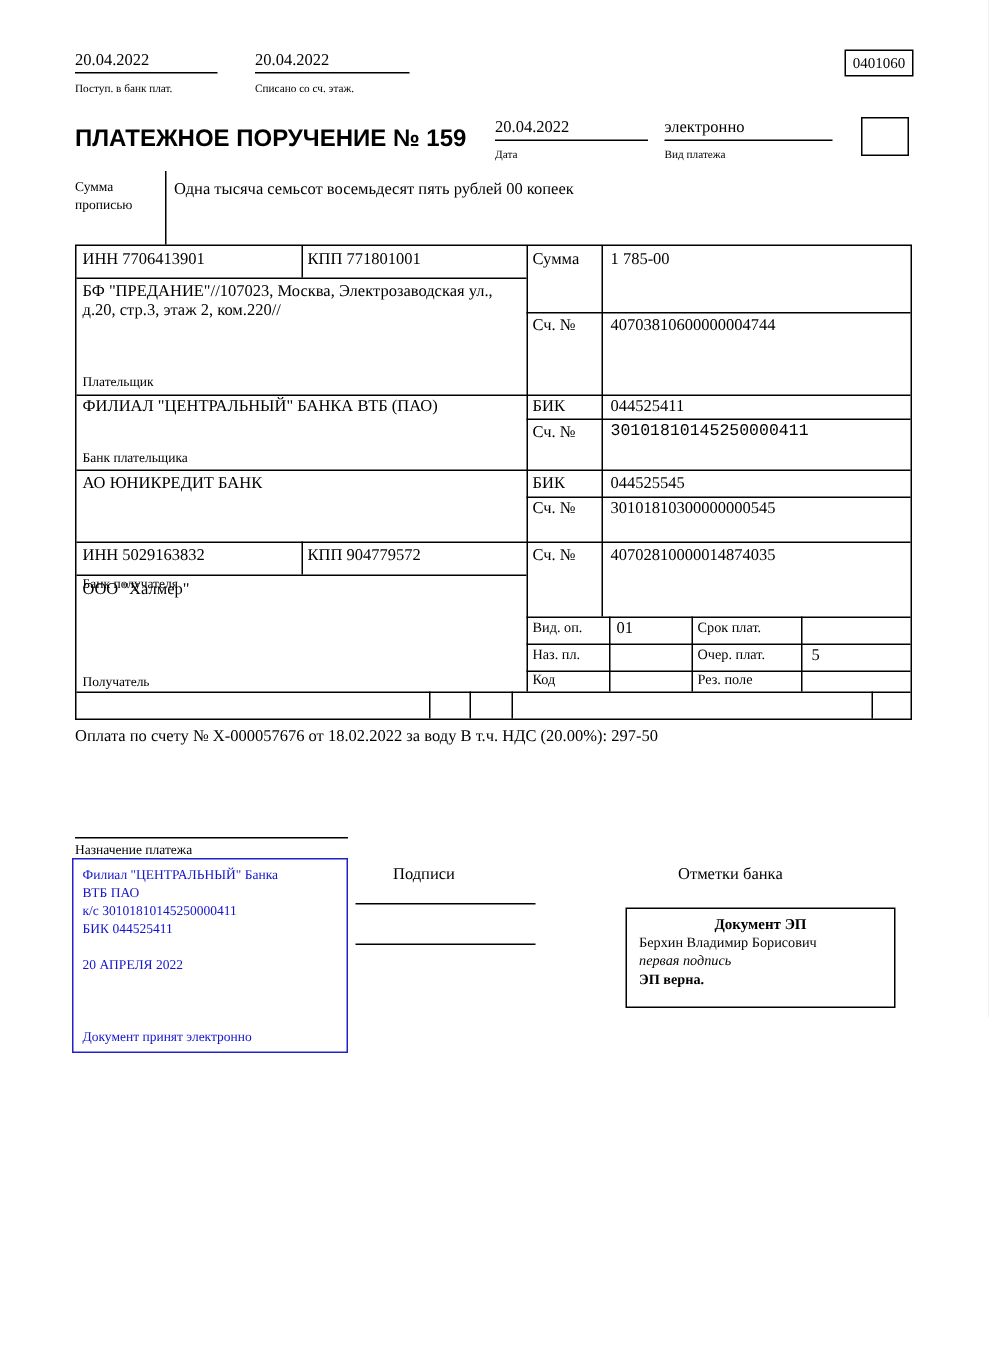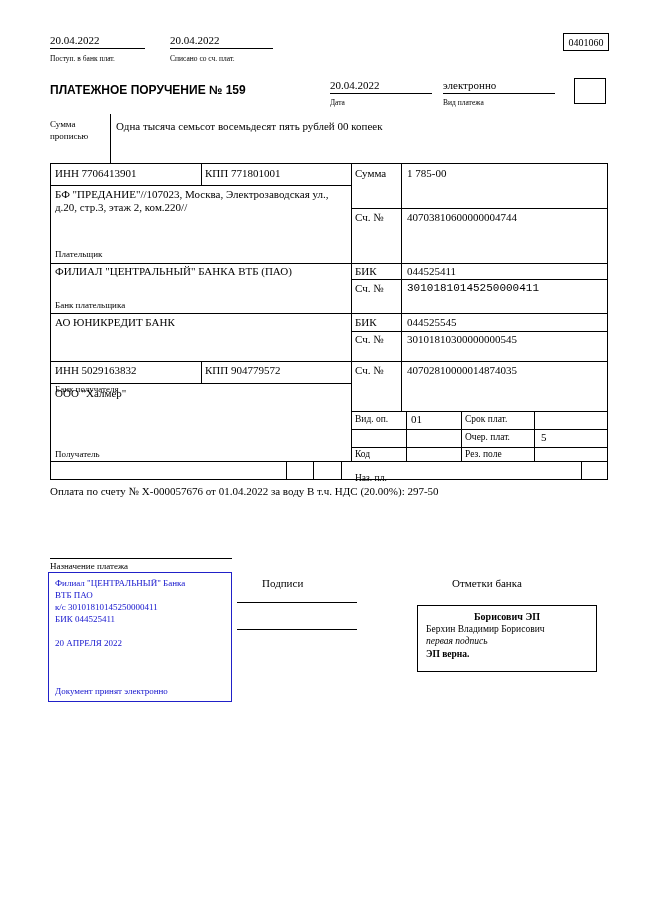--- a/index.html
+++ b/index.html
@@ -30,24 +30,24 @@
          padding:4px 8px;display:flex;flex-direction:column;}
 </style>
 </head>
 <body>
 
 <div class="page">
 
   <div class="ufield" style="left:50px;top:34px;width:95px;"><span>20.04.2022</span></div>
   <div class="t s8" style="left:50px;top:54px;">Поступ. в банк плат.</div>
   <div class="ufield" style="left:170px;top:34px;width:103px;"><span>20.04.2022</span></div>
-  <div class="t s8" style="left:170px;top:54px;">Списано со сч. плат.</div>
+  <div class="t s8" style="left:170px;top:54px;">Списано со сч. этаж.</div>
   <div class="box" style="left:563px;top:33px;width:46px;height:18px;text-align:center;font-size:10px;line-height:17px;"><span>0401060</span></div>
 
-  <div class="t b sans" style="left:50px;top:83px;font-size:12px;">ПЛАТЕЖНОЕ ПОРУЧЕНИЕ № 159</div>
+  <div class="t b sans" style="left:50px;top:83px;font-size:16px;">ПЛАТЕЖНОЕ ПОРУЧЕНИЕ № 159</div>
   <div class="ufield" style="left:330px;top:79px;width:102px;"><span>20.04.2022</span></div>
   <div class="t s8" style="left:330px;top:98px;">Дата</div>
   <div class="ufield" style="left:443px;top:79px;width:112px;"><span>электронно</span></div>
   <div class="t s8" style="left:443px;top:98px;">Вид платежа</div>
   <div class="box" style="left:574px;top:78px;width:32px;height:26px;"></div>
 
   <div class="t s9" style="left:50px;top:119px;">Сумма</div>
   <div class="t s9" style="left:50px;top:131px;">прописью</div>
   <div class="t" style="left:116px;top:120px;">Одна тысяча семьсот восемьдесят пять рублей 00 копеек</div>
   <div class="vline" style="left:110px;top:114px;height:49px;"></div>
@@ -106,47 +106,47 @@
     <div class="t" style="left:154px;top:200px;">КПП 904779572</div>
     <div class="t" style="left:304px;top:200px;">Сч. №</div>
     <div class="t" style="left:356px;top:200px;">40702810000014874035</div>
     <div class="t" style="left:4px;top:223px;">ООО "Халмер"</div>
     <div class="t s9" style="left:4px;top:285px;">Получатель</div>
 
     <div class="t s95" style="left:304px;top:250px;">Вид. оп.</div>
     <div class="t" style="left:360px;top:249px;">01</div>
     <div class="t s95" style="left:414px;top:250px;">Срок плат.</div>
     <div class="t" style="left:490px;top:249px;"></div>
-    <div class="t s95" style="left:304px;top:268px;margin-top:41px;">Наз. пл.</div>
+    <div class="t s95" style="left:304px;top:268px;">Наз. пл.</div>
     <div class="t s95" style="left:414px;top:268px;">Очер. плат.</div>
     <div class="t" style="left:490px;top:267px;">5</div>
     <div class="t s95" style="left:304px;top:285px;">Код</div>
     <div class="t s95" style="left:414px;top:285px;">Рез. поле</div>
   </div>
 
-  <div class="t" style="left:50px;top:485px;">Оплата по счету № Х-000057676 от 01.04.2022 за воду В т.ч. НДС (20.00%): 297-50</div>
+  <div class="t" style="left:50px;top:485px;">Оплата по счету № Х-000057676 от 18.02.2022 за воду В т.ч. НДС (20.00%): 297-50</div>
   <div class="hline" style="left:50px;top:558px;width:182px;"></div>
   <div class="t s9" style="left:50px;top:561px;">Назначение платежа</div>
 
   <div class="stamp">
     <div>Филиал "ЦЕНТРАЛЬНЫЙ" Банка</div>
     <div>ВТБ ПАО</div>
     <div>к/с 30101810145250000411</div>
     <div>БИК 044525411</div>
     <div class="gap"></div>
     <div>20 АПРЕЛЯ 2022</div>
     <div class="flex"></div>
     <div>Документ принят электронно</div>
   </div>
 
   <div class="t" style="left:262px;top:577px;">Подписи</div>
   <div class="hline" style="left:237px;top:602px;width:120px;"></div>
   <div class="hline" style="left:237px;top:629px;width:120px;"></div>
 
   <div class="t" style="left:452px;top:577px;">Отметки банка</div>
   <div class="marks-box">
-    <div class="b s10" style="text-align:center;">Борисович ЭП</div>
+    <div class="b s10" style="text-align:center;">Документ ЭП</div>
     <div>Берхин Владимир Борисович</div>
     <div class="i">первая подпись</div>
     <div class="b" style="text-align:left;">ЭП верна.</div>
   </div>
 
 </div>
 
 </body></html>

